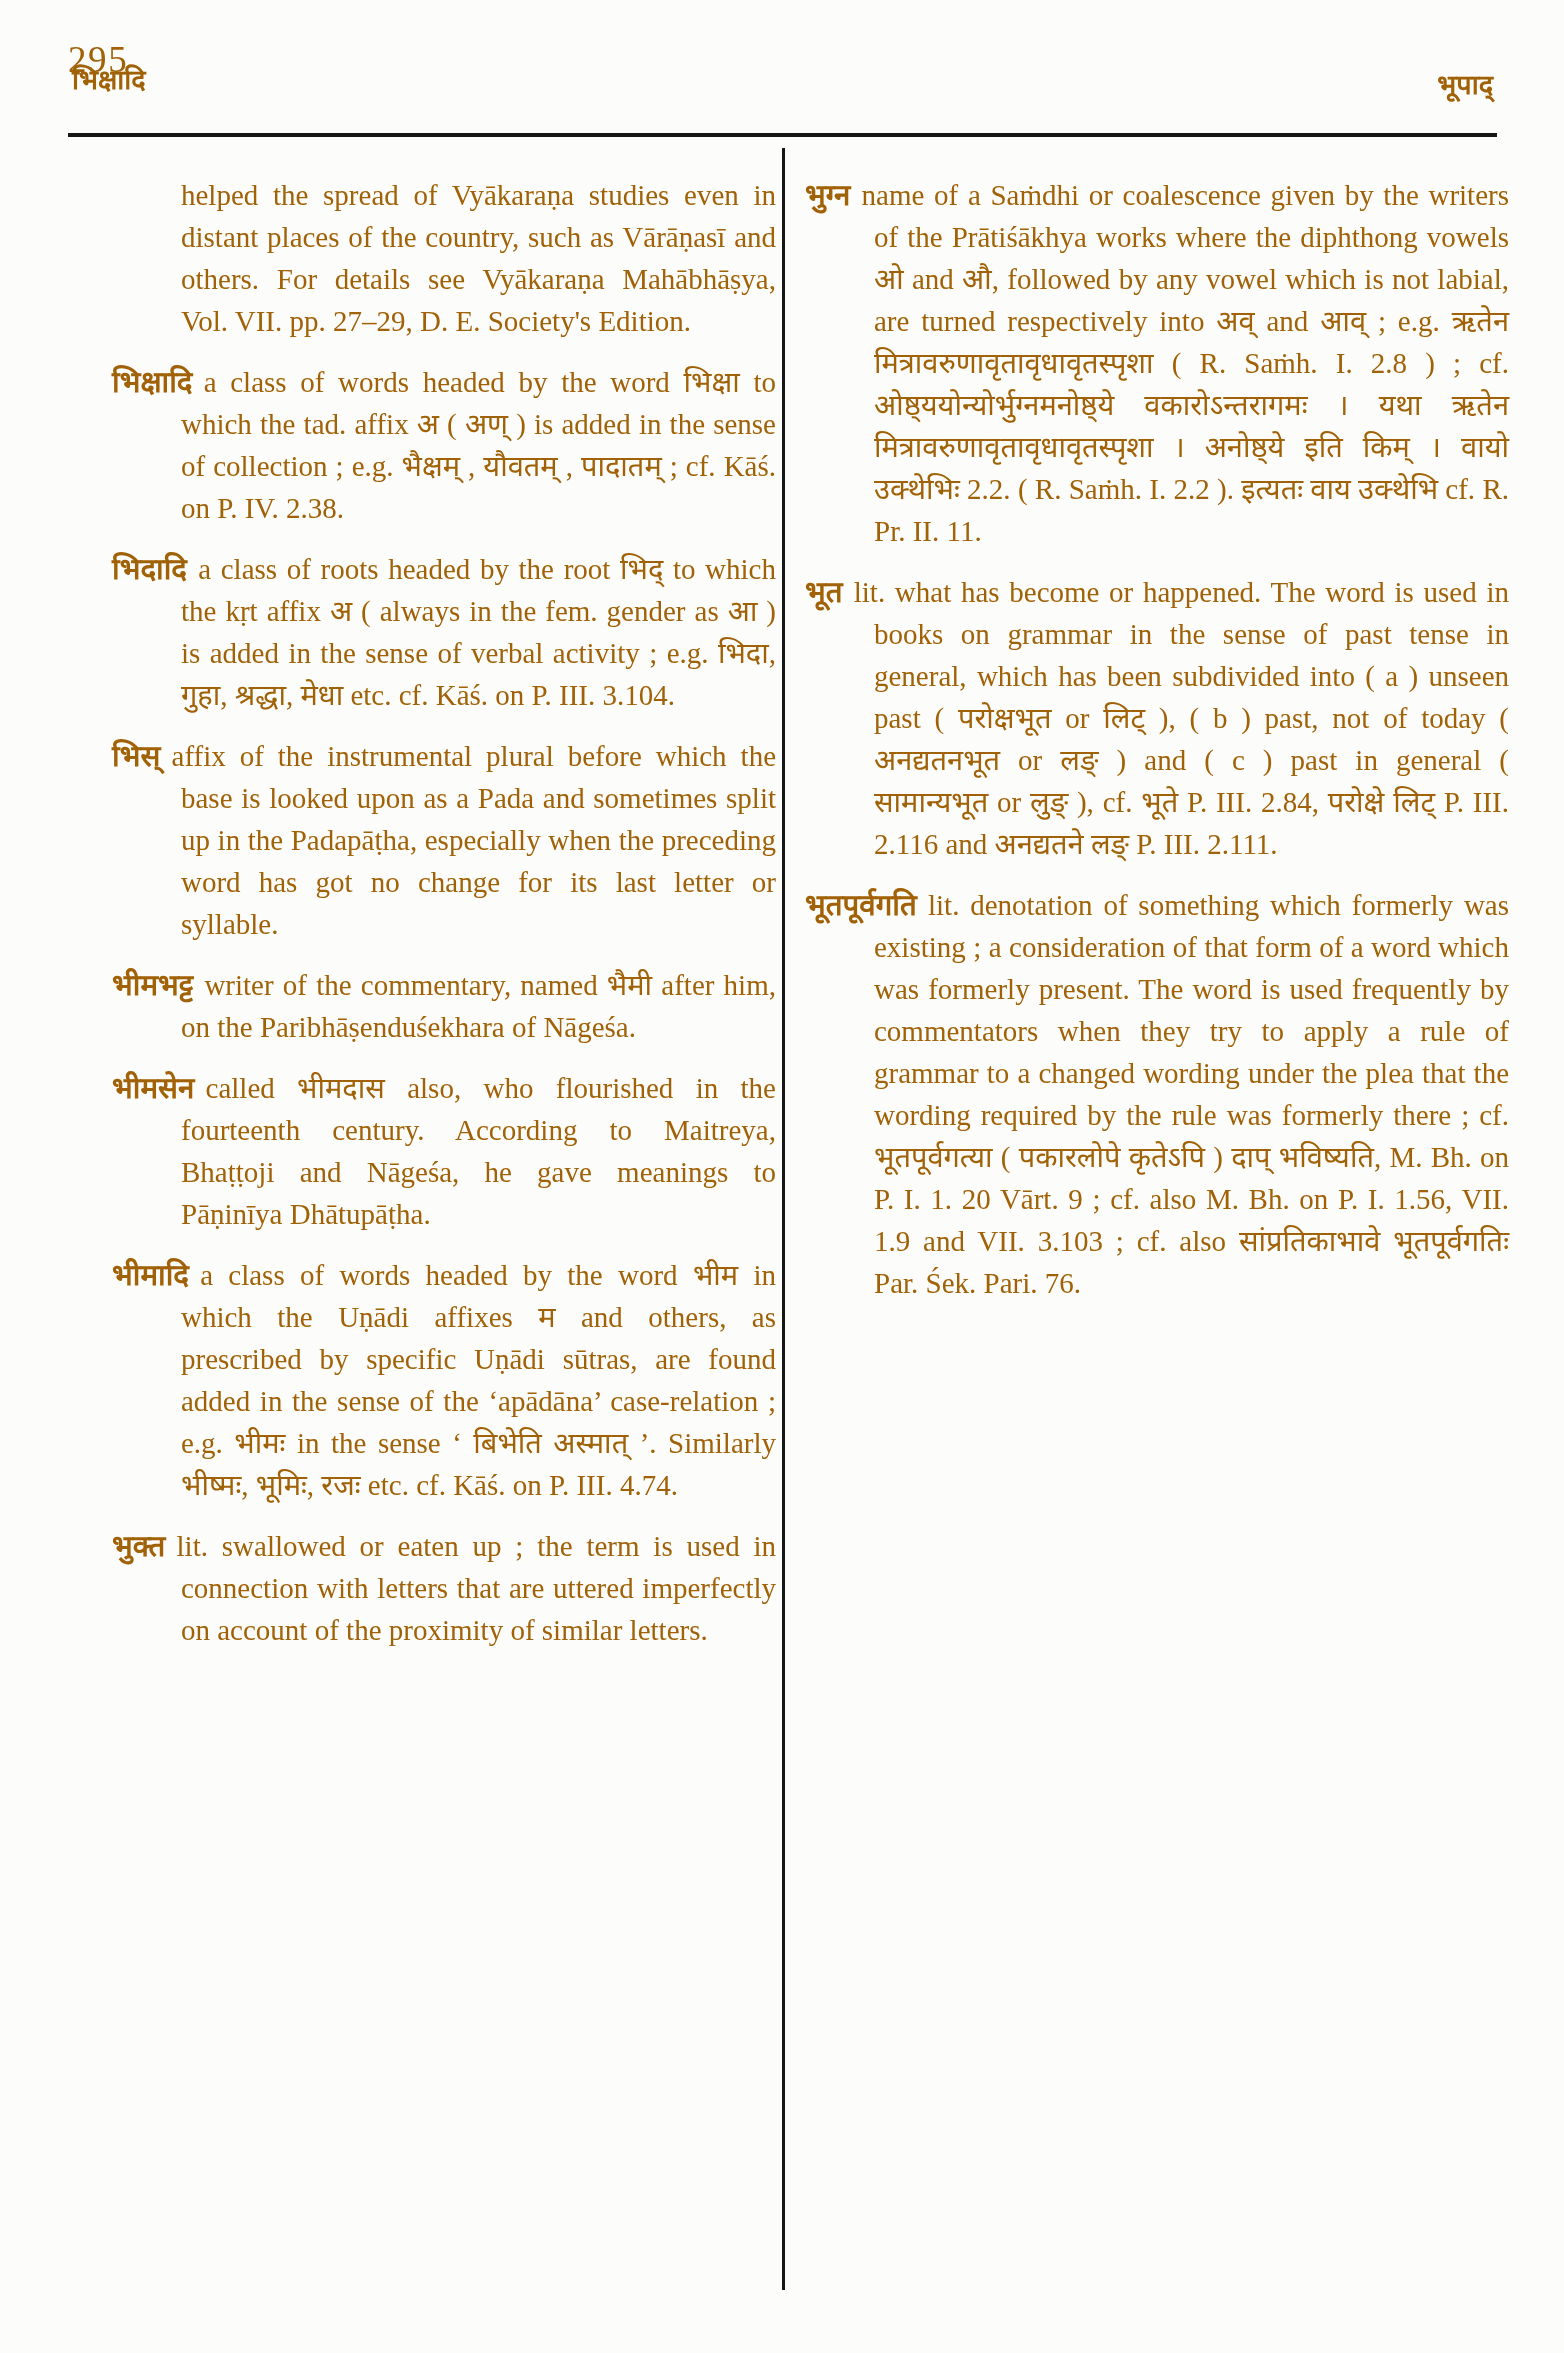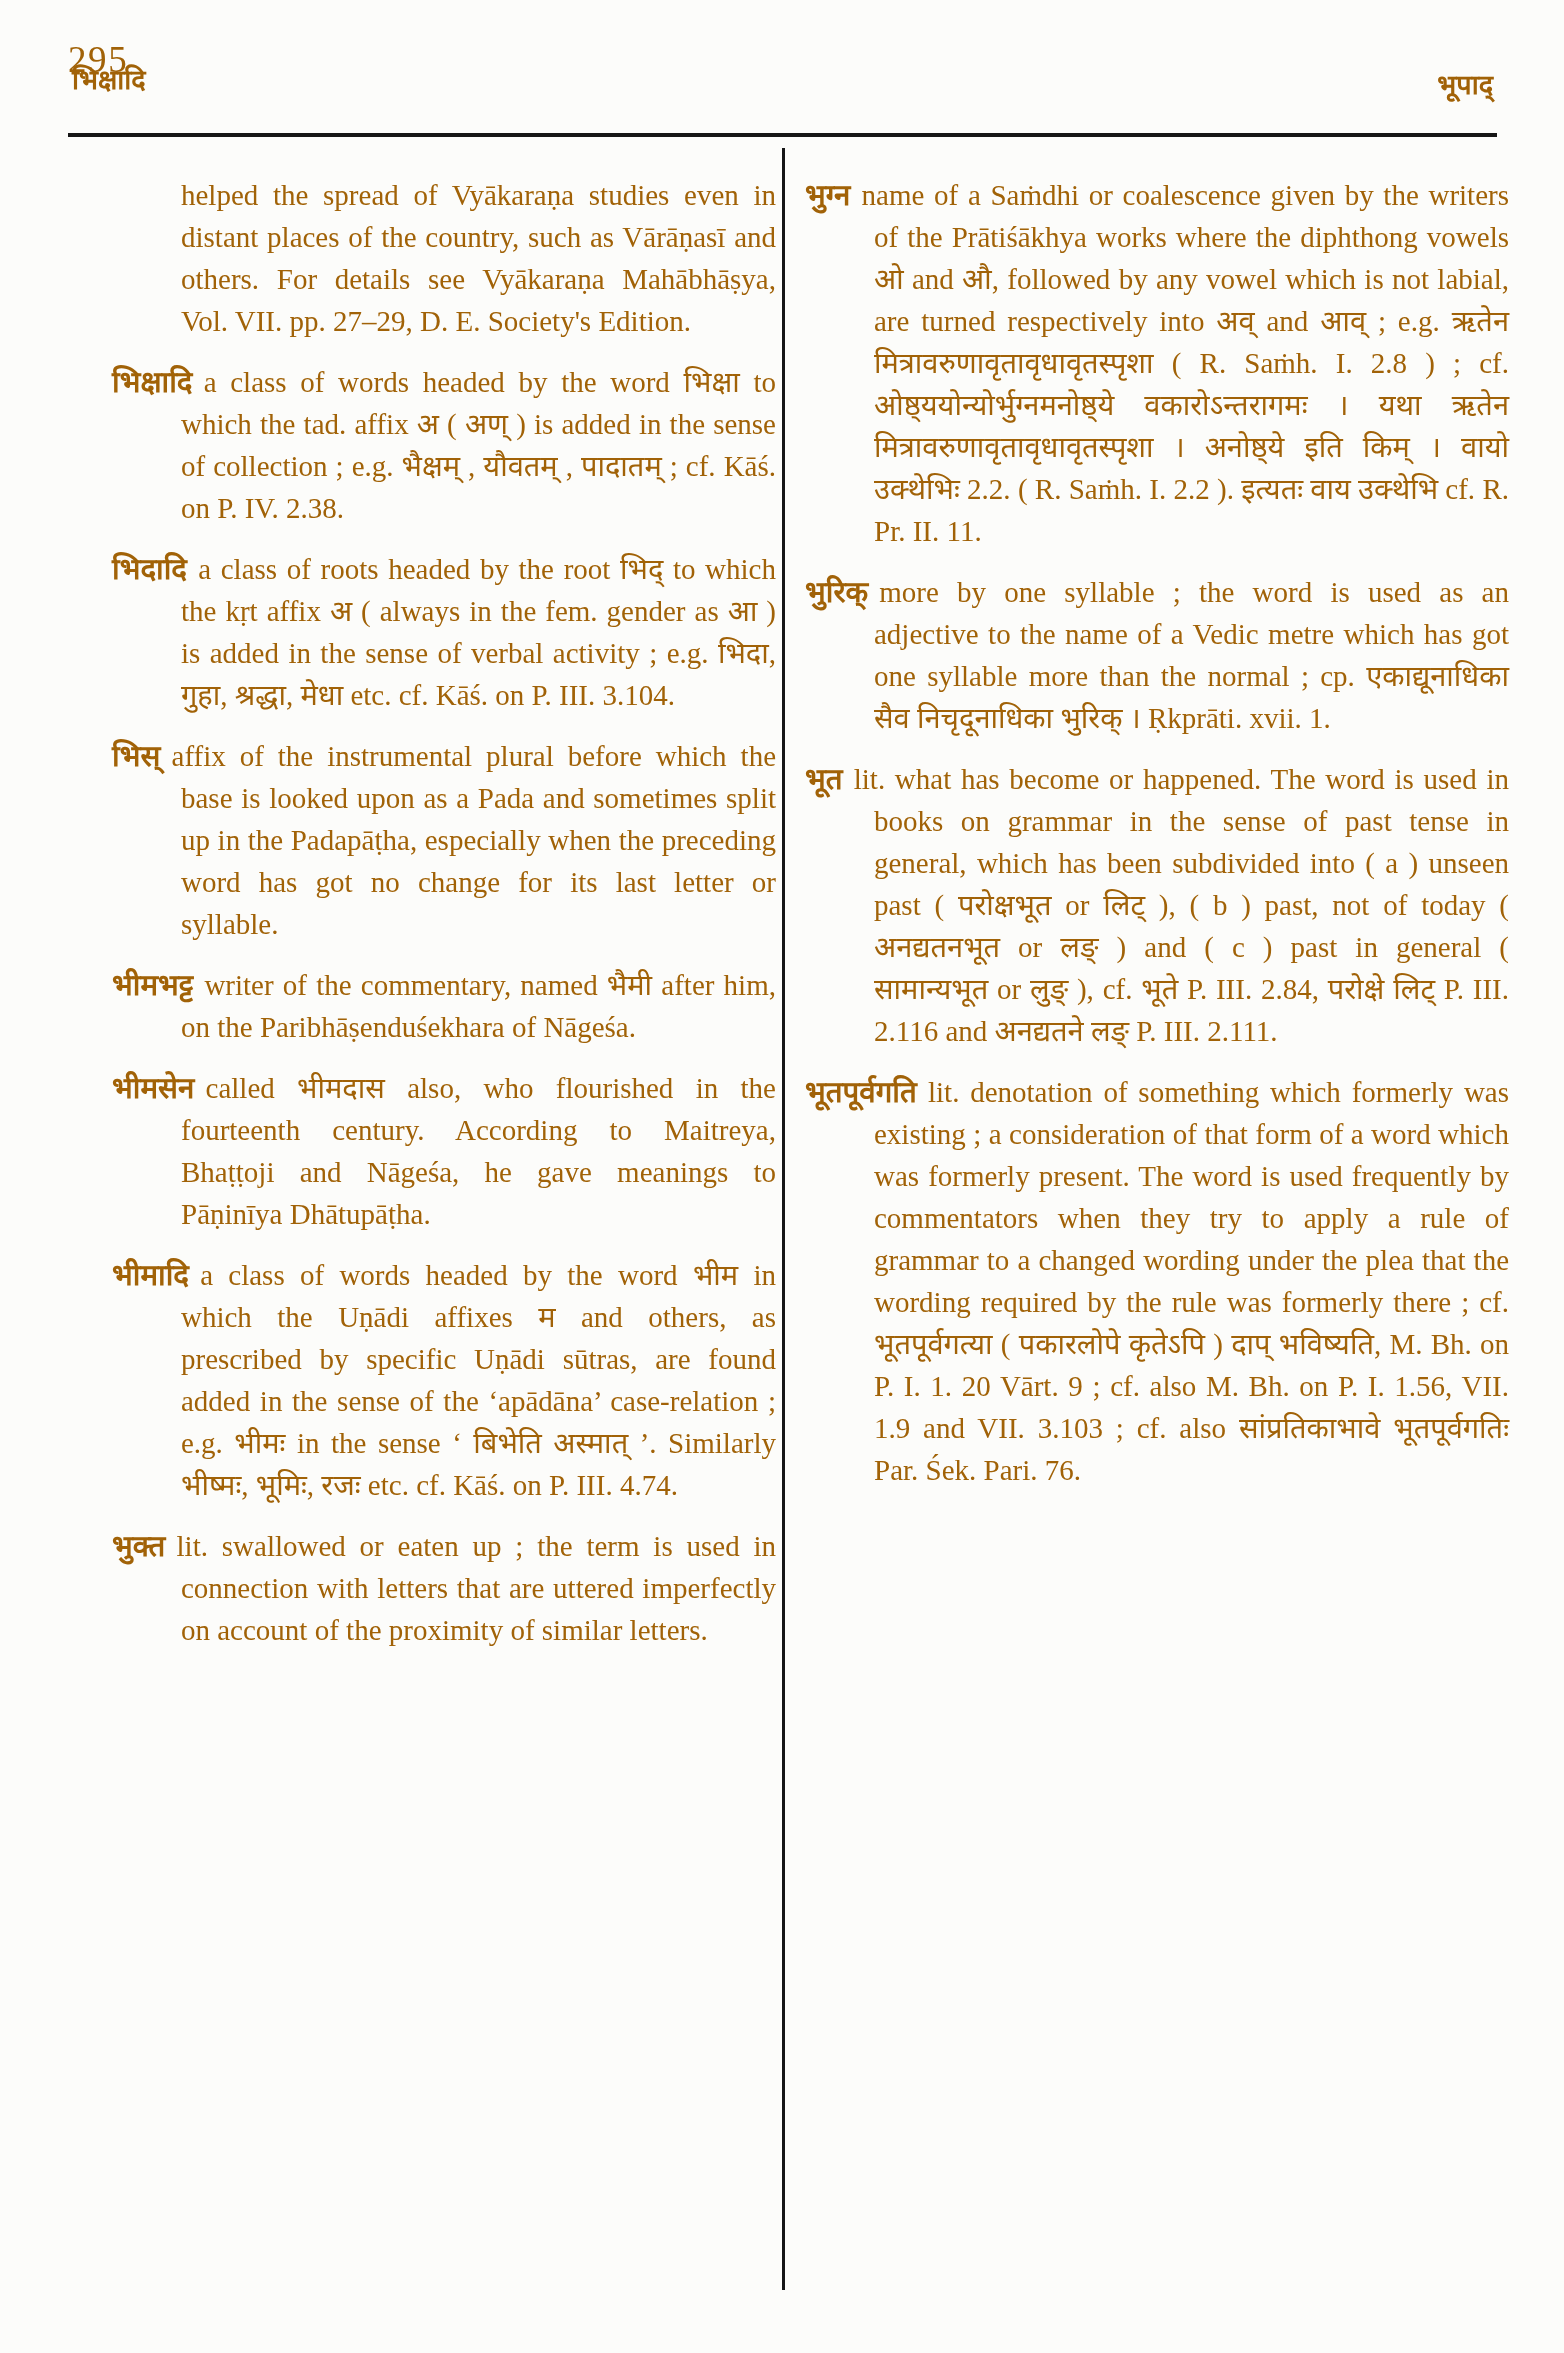--- a/index.html
+++ b/index.html
@@ -124,23 +124,20 @@
     <p class="entry">
       <span class="headword">भुक्त</span><span>lit. swallowed or eaten up ; the term is used in connection with letters that are uttered imperfectly on account of the proximity of similar letters.</span>
     </p>
   </div>
 
   <div class="column right">
     <p class="entry">
       <span class="headword">भुग्न</span><span>name of a Saṁdhi or coalescence given by the writers of the Prātiśākhya works where the diphthong vowels ओ and औ, followed by any vowel which is not labial, are turned respectively into अव् and आव् ; e.g. ऋतेन मित्रावरुणावृतावृधावृतस्पृशा ( R. Saṁh. I. 2.8 ) ; cf. ओष्ठ्ययोन्योर्भुग्नमनोष्ठ्ये वकारोऽन्तरागमः । यथा ऋतेन मित्रावरुणावृतावृधावृतस्पृशा । अनोष्ठ्ये इति किम् । वायो उक्थेभिः 2.2. ( R. Saṁh. I. 2.2 ). इत्यतः वाय उक्थेभि cf. R. Pr. II. 11.</span>
     </p>
     <p class="entry">
-      <span class="headword">भुरिक्</span><span>more by one syllable ; the word is used as an adjective to the name of a Vedic metre which has got one syllable more than the normal ; cp. एकाद्यूनाधिका सैव निचृदूनाधिका भुरिक् । Ṛkprāti. xvii. 1.</span>
-    </p>
-    <p class="entry">
       <span class="headword">भूत</span><span>lit. what has become or happened. The word is used in books on grammar in the sense of past tense in general, which has been subdivided into ( a ) unseen past ( परोक्षभूत or लिट् ), ( b ) past, not of today ( अनद्यतनभूत or लङ् ) and ( c ) past in general ( सामान्यभूत or लुङ् ), cf. भूते P. III. 2.84, परोक्षे लिट् P. III. 2.116 and अनद्यतने लङ् P. III. 2.111.</span>
     </p>
     <p class="entry">
       <span class="headword">भूतपूर्वगति</span><span>lit. denotation of something which formerly was existing ; a consideration of that form of a word which was formerly present. The word is used frequently by commentators when they try to apply a rule of grammar to a changed wording under the plea that the wording required by the rule was formerly there ; cf. भूतपूर्वगत्या ( पकारलोपे कृतेऽपि ) दाप् भविष्यति, M. Bh. on P. I. 1. 20 Vārt. 9 ; cf. also M. Bh. on P. I. 1.56, VII. 1.9 and VII. 3.103 ; cf. also सांप्रतिकाभावे भूतपूर्वगतिः Par. Śek. Pari. 76.</span>
     </p>
   </div>
 
 </div>
 
 

